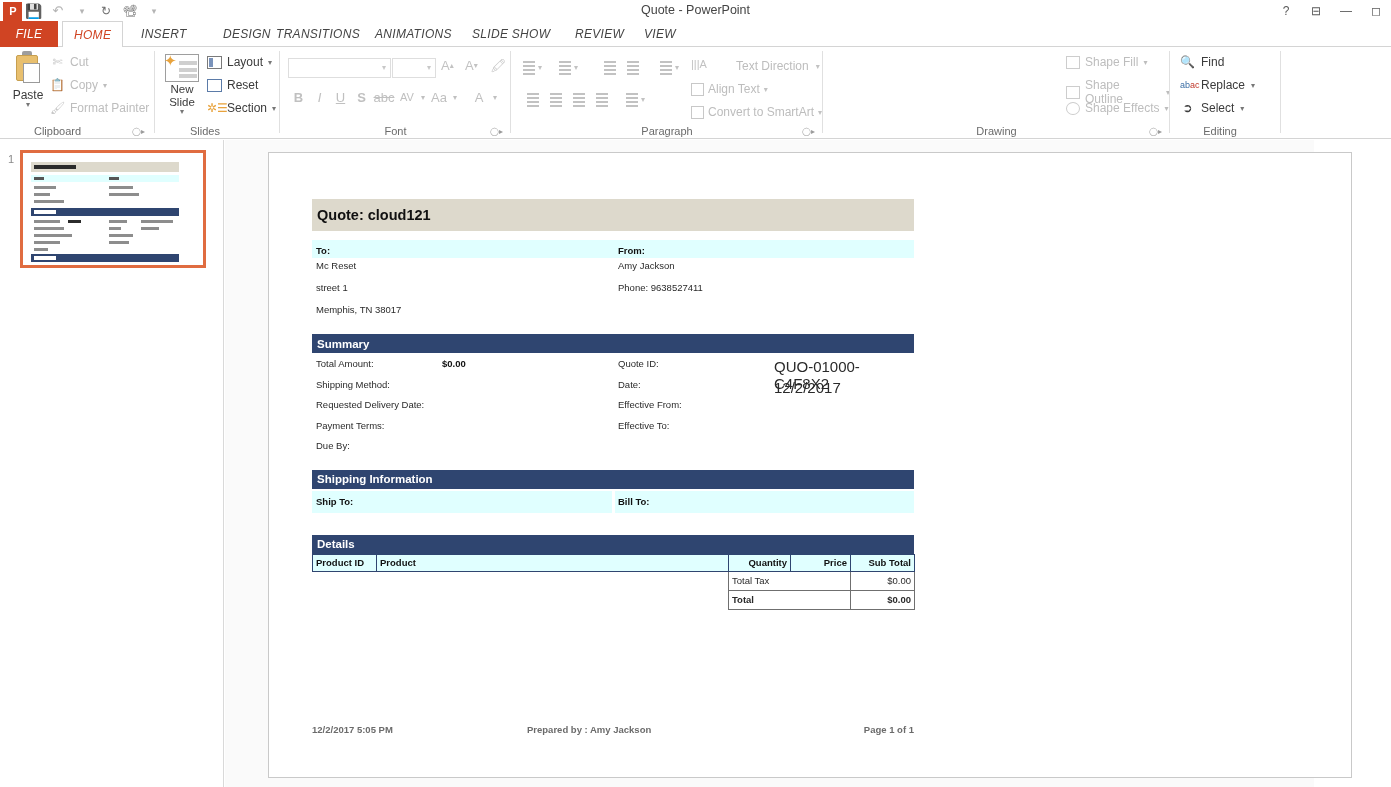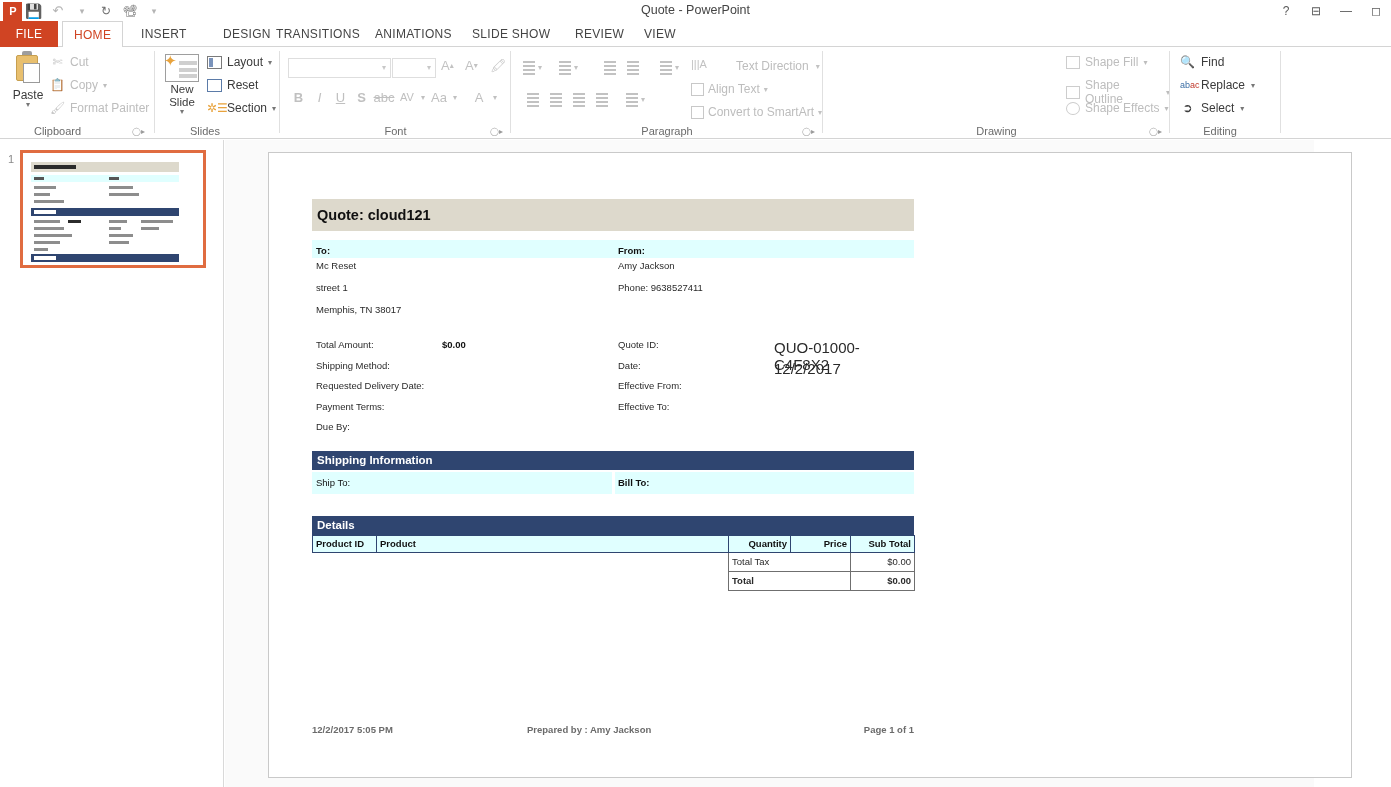--- a/index.html
+++ b/index.html
@@ -46,20 +46,21 @@
   .username {
     position: absolute; top: 26px; right: 8px;
     font-size: 12.5px; color: #444;
   }
 
   
   .tabrow {
     position: absolute; top: 21px; left: 0; width: 1391px; height: 26px;
     background: #fff;
     border-bottom: 1px solid #d4d4d4;
+    font-style: italic;
   }
   .tab {
     position: absolute; top: 0; height: 26px; line-height: 26px;
     font-size: 12px; color: #444; padding: 0 11px; letter-spacing: .3px;
     text-transform: uppercase; cursor: default;
   }
   .tab.file {
     background: #d04423; color: #fff; left: 0; width: 58px;
     text-align: center; padding: 0;
   }
@@ -248,21 +249,21 @@
 
   .kv-row { position: relative; height: 20.5px; }
   .kv-row .k1 { position: absolute; left: 4px; font-size: 9.5px; color: #2a2a2a; }
   .kv-row .v1 { position: absolute; left: 130px; font-size: 9.5px; color: #111; font-weight: bold; }
   .kv-row .k2 { position: absolute; left: 306px; font-size: 9.5px; color: #2a2a2a; }
   .kv-row .v2 { position: absolute; left: 462px; font-size: 15px; color: #2a2a2a; }
 
   .shipband {
     background: #e0ffff; height: 22px; position: relative;
   }
-  .shipband .s1 { position: absolute; left: 4px; top: 5px; font-size: 9.5px; font-weight: normal; color: #111; }
+  .shipband .s1 { position: absolute; left: 4px; top: 5px; font-size: 9.5px; font-weight: bold; color: #111; }
   .shipband .s2 { position: absolute; left: 306px; top: 5px; font-size: 9.5px; font-weight: bold; color: #111; }
   .shipband .gap { position: absolute; left: 300px; top: 0; width: 3px; height: 22px; background: #fff; }
 
   table.details {
     width: 602px; border-collapse: collapse; table-layout: fixed;
   }
   table.details th {
     background: #e0ffff; border: 1px solid #2f4570; font-size: 9.5px;
     font-weight: bold; color: #111; height: 17px; padding: 0 3px;
   }
@@ -559,20 +560,23 @@
             <div class="c1">street 1</div>
             <div class="c2">Phone: 9638527411</div>
           </div>
           <div class="addr-row">
             <div class="c1">Memphis, TN 38017</div>
             <div class="c2"></div>
           </div>
         </div>
 
         <div style="margin-top:8px;">
+          <div class="sectionbar">
+            <span>Summary</span>
+          </div>
           <div style="height:5px;"></div>
           <div class="kv-row">
             <div class="k1">Total Amount:</div>
             <div class="v1">$0.00</div>
             <div class="k2">Quote ID:</div>
             <div class="v2">QUO-01000-C4F8X2</div>
           </div>
           <div class="kv-row">
             <div class="k1">Shipping Method:</div>
             <div class="v1"></div>

